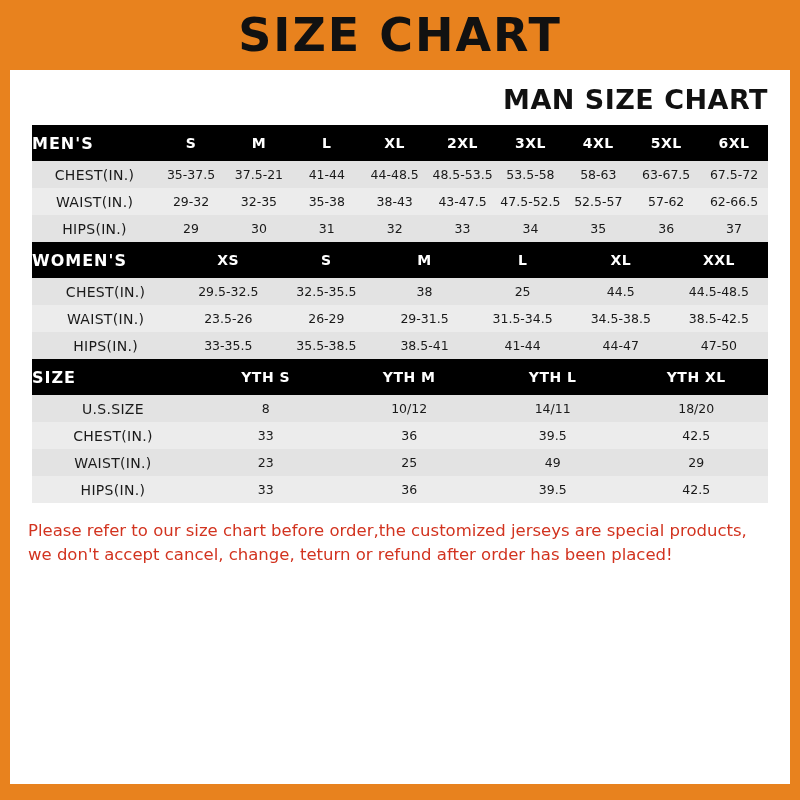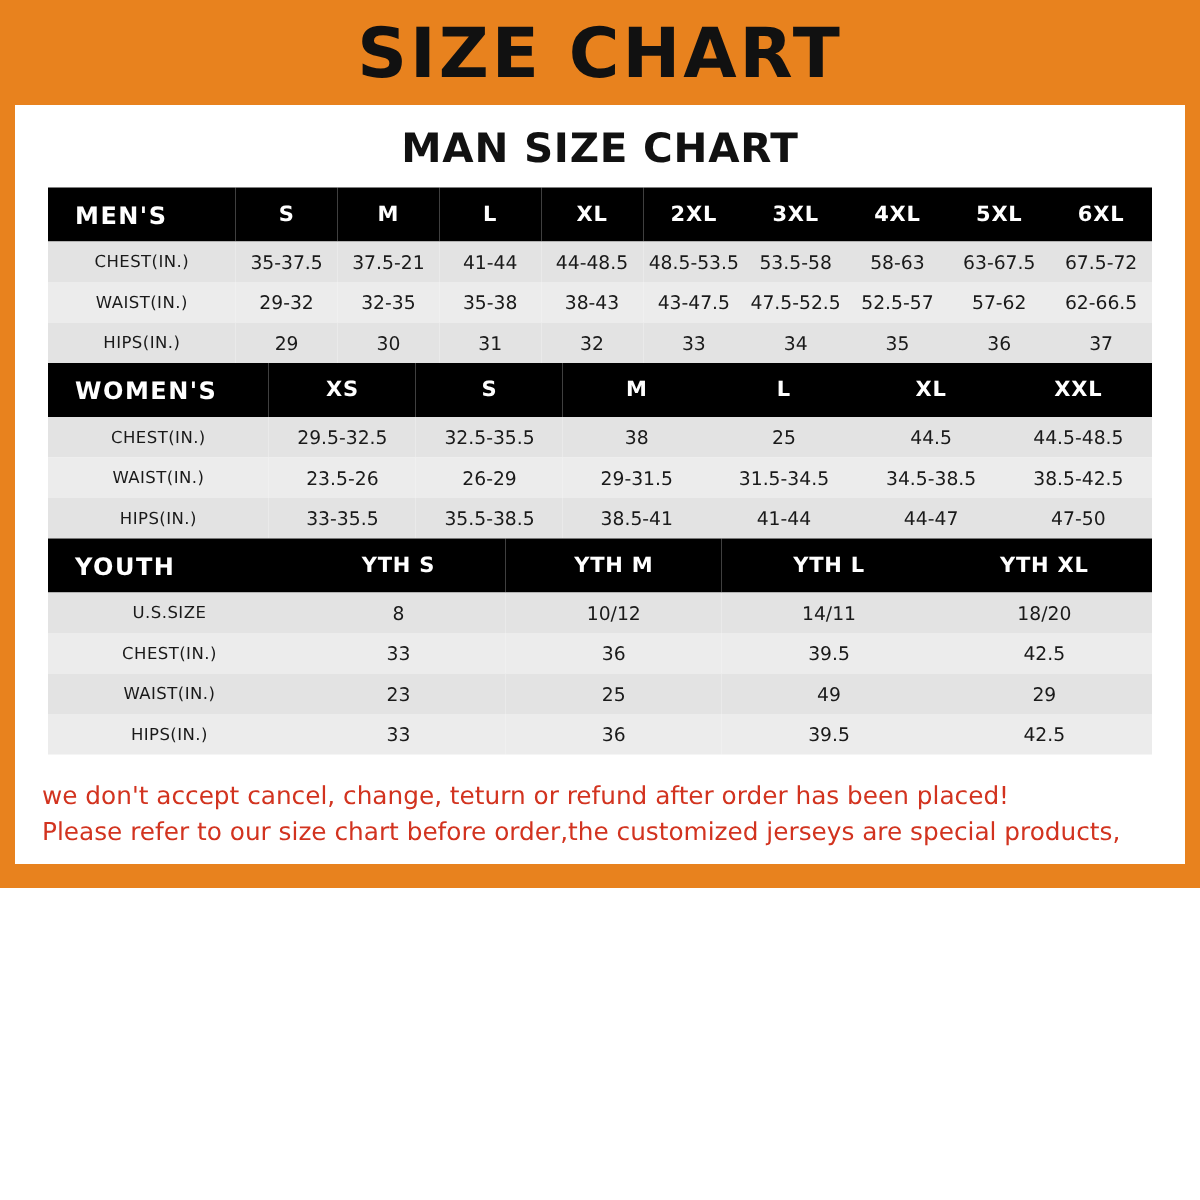--- a/index.html
+++ b/index.html
@@ -9,21 +9,21 @@
   body {
     width: 800px;
     height: 800px;
     background: #ffffff;
     font-family: "DejaVu Sans", sans-serif;
     overflow: hidden;
     position: relative;
   }
   .page {
     width: 800px;
-    height: 592px;
+    height: 800px;
     position: relative;
     background: #fff;
     box-sizing: border-box;
     border-left: 10px solid #e8821e;
     border-right: 10px solid #e8821e;
   }
   .header-band {
     background: #e8821e;
     height: 70px;
     display: flex;
@@ -36,21 +36,21 @@
     font-weight: bold;
     font-size: 46px;
     letter-spacing: 2px;
     color: #111111;
     line-height: 1;
   }
   .section {
     padding: 0 22px;
   }
   .section-title {
-    text-align: center;
+    text-align: right;
     font-weight: bold;
     font-size: 27px;
     letter-spacing: 0.5px;
     color: #111;
     margin: 14px 0 10px 0;
     font-family: "DejaVu Sans", sans-serif;
   }
   table.size-table {
     border-collapse: collapse;
     width: 100%;
@@ -69,32 +69,31 @@
   table.size-table thead th {
     background: #000000;
     color: #ffffff;
     font-weight: bold;
     height: 36px;
     font-size: 14px;
     letter-spacing: 0.5px;
   }
   table.size-table thead th.corner {
     text-align: left;
-    padding-left: 18px;
     font-size: 16px;
     letter-spacing: 1px;
   }
   table.size-table tbody tr.light {
     background: #e3e3e3;
   }
   table.size-table tbody tr.lighter {
     background: #ececec;
   }
   table.size-table tbody td.rowhead {
-    font-size: 11px;
+    font-size: 14px;
     color: #1a1a1a;
     letter-spacing: 0.3px;
     margin-left: 28px;
   }
   
   .men-table col.c0 { width: 17%; }
   .women-table col.c0 { width: 20%; }
   .youth-table col.c0 { width: 22%; }
 
   .footer-note {
@@ -252,21 +251,21 @@
     <table class="size-table youth-table">
       <colgroup>
         <col class="c0">
           <col>
           <col>
           <col>
           <col>
       </colgroup>
       <thead>
         <tr>
-          <th class="corner">YOUTH</th>
+          <th class="corner">SIZE</th>
           <th>YTH S</th>
           <th>YTH M</th>
           <th>YTH L</th>
           <th>YTH XL</th>
         </tr>
       </thead>
       <tbody>
         <tr class="light">
           <td class="rowhead">U.S.SIZE</td>
           <td>8</td>
@@ -293,18 +292,18 @@
           <td>33</td>
           <td>36</td>
           <td>39.5</td>
           <td>42.5</td>
         </tr>
       </tbody>
     </table>
   </div>
 
   <div class="footer-note">
+    <div>Please refer to our size chart before order,the customized jerseys are special products,</div>
     <div>we don't accept cancel, change, teturn or refund after order has been placed!</div>
-    <div>Please refer to our size chart before order,the customized jerseys are special products,</div>
   </div>
 
   <div class="bottom-band"></div>
 </div>
 
 </body></html>

